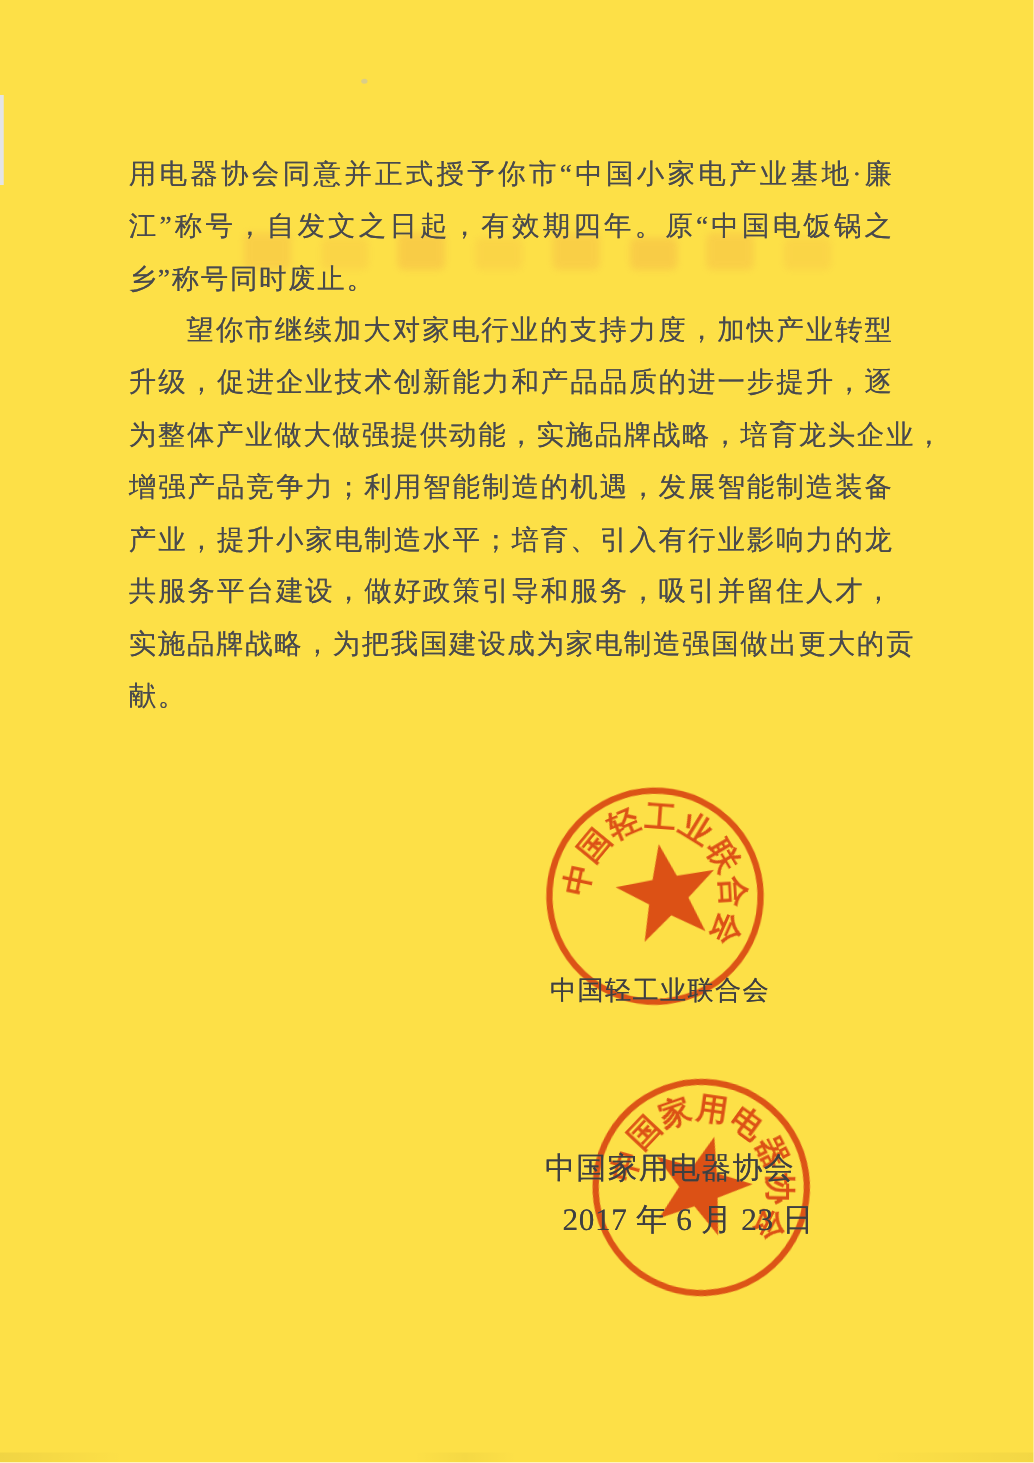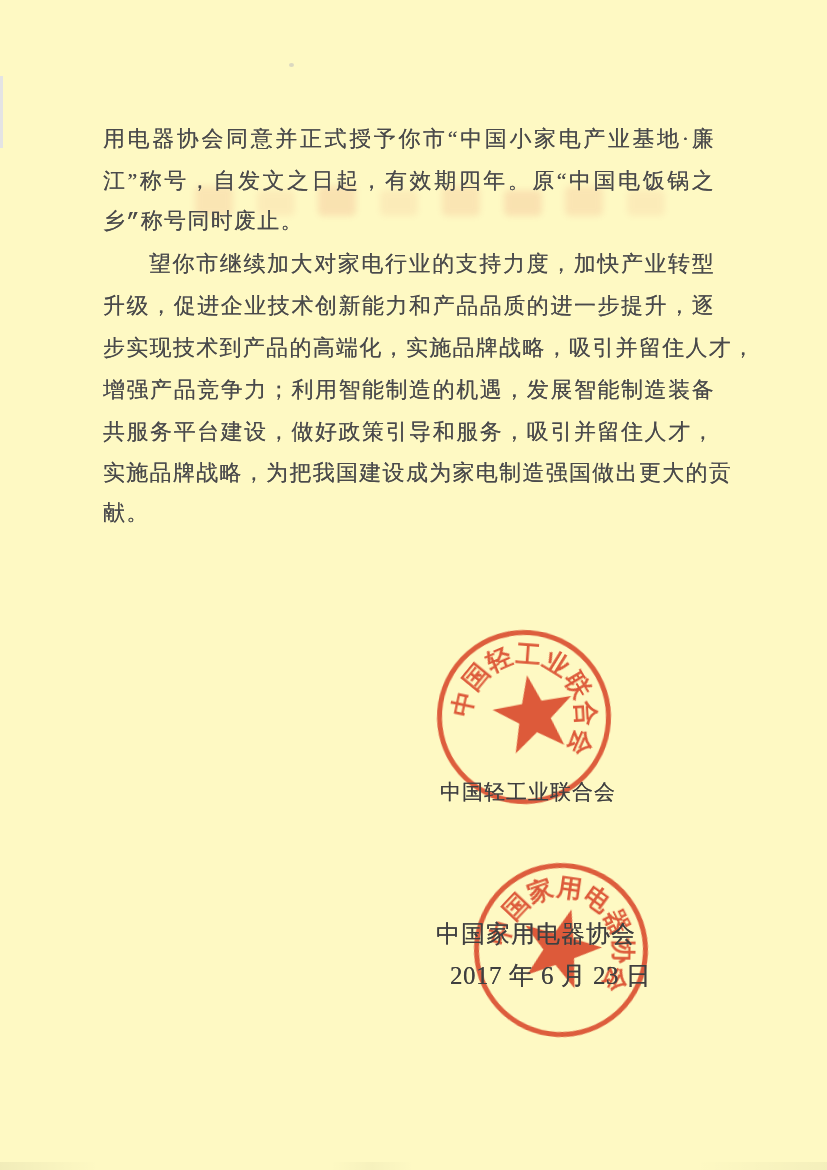--- a/index.html
+++ b/index.html
@@ -1,20 +1,20 @@
 <!DOCTYPE html>
 <html><head>
 <meta charset="utf-8">
 <style>
   html, body { margin: 0; padding: 0; background: #ffffff; }
   .page {
     position: relative;
     width: 827px;
     height: 1170px;
-    background: #fef9c3;
+    background: #fde047;
     overflow: hidden;
     font-family: "Liberation Serif", "DejaVu Serif", serif;
   }
 
   
   .letter-body {
     position: absolute;
     left: 103px;
     top: 118px;
     width: 612px;
@@ -23,21 +23,21 @@
     letter-spacing: 1.3px;
     color: #4a4a4a;
     text-shadow: 0 0 0.4px #6a6a6a;
   }
   .line {
     text-align: justify;
     text-align-last: justify;
     word-break: break-all;
     white-space: nowrap;
   }
-  .line.line-end { text-align-last: left; white-space: normal; font-family: Liberation Mono, monospace; }
+  .line.line-end { text-align-last: left; white-space: normal; }
   .line.indent { text-indent: 46px; font-family: Liberation Serif, serif; }
 
   
   .sig {
     position: absolute;
     color: #3f3f3f;
     text-shadow: 0 0 0.4px #5c5c5c;
     white-space: nowrap;
   }
   .sig-clic   { left: 440px; top: 778px; font-size: 21px; letter-spacing: 1px; }
@@ -142,22 +142,23 @@
     <div class="ghost-blob"></div>
     <div class="ghost-blob"></div>
   </div>
 
   <div class="letter-body" id="letter-body">
       <div class="line">用电器协会同意并正式授予你市“中国小家电产业基地·廉</div>
       <div class="line">江”称号，自发文之日起，有效期四年。原“中国电饭锅之</div>
       <div class="line line-end">乡”称号同时废止。</div>
       <div class="line indent">望你市继续加大对家电行业的支持力度，加快产业转型</div>
       <div class="line">升级，促进企业技术创新能力和产品品质的进一步提升，逐</div>
-      <div class="line">步实现技术到产品的高端化，实施品牌战略，吸引并留住人才，</div>
+      <div class="line">为整体产业做大做强提供动能，实施品牌战略，培育龙头企业，</div>
       <div class="line">增强产品竞争力；利用智能制造的机遇，发展智能制造装备</div>
+      <div class="line">产业，提升小家电制造水平；培育、引入有行业影响力的龙</div>
       <div class="line">共服务平台建设，做好政策引导和服务，吸引并留住人才，</div>
       <div class="line">实施品牌战略，为把我国建设成为家电制造强国做出更大的贡</div>
       <div class="line line-end">献。</div>
     </div>
 
   <div class="stamp stamp-1" style="color: rgb(216, 64, 44);">
     <div class="stamp-ring"></div>
     <svg class="stamp-star" width="84" height="84" viewBox="0 0 80 80">
       <polygon fill="currentColor" points="40,1 49.4,27.1 78,27.6 55.2,44.9 63.5,72.4 40,56 16.5,72.4 24.8,44.9 2,27.6 30.6,27.1"></polygon>
     </svg>

